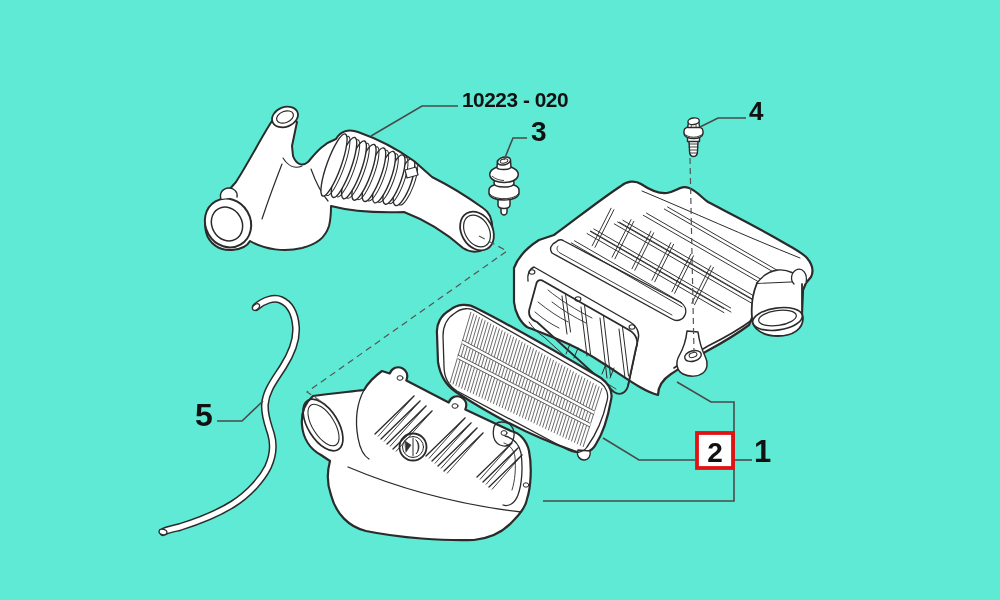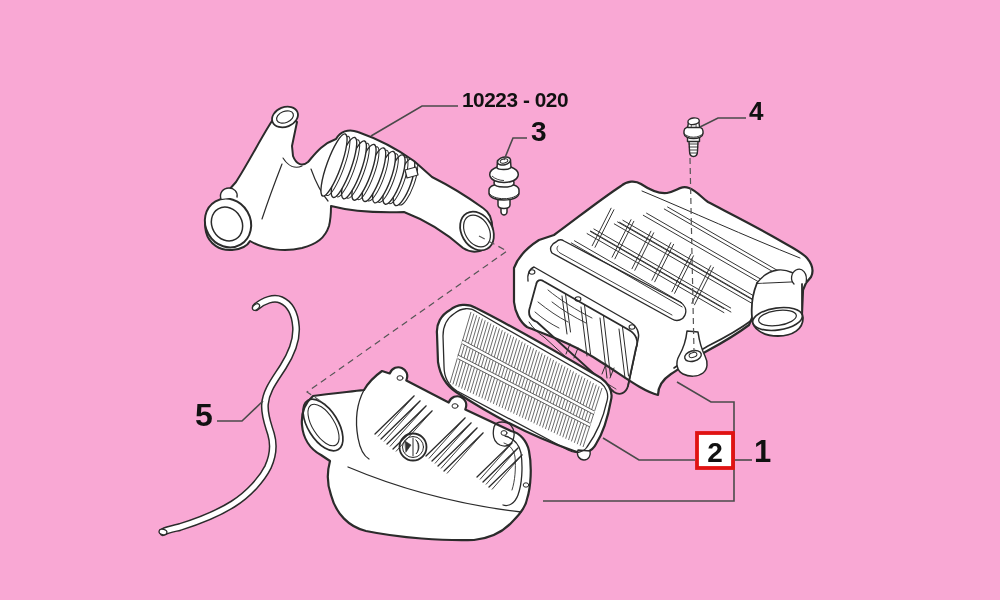--- a/index.html
+++ b/index.html
@@ -1,16 +1,16 @@
 <!DOCTYPE html>
 <html><head>
 <meta charset="utf-8">
 <style>
   html,body{margin:0;padding:0;background:#fff;}
-  #page{width:1000px;height:600px;position:relative;background:#f9a8d4;overflow:hidden;}
+  #page{width:1000px;height:600px;position:relative;background:#5eead4;overflow:hidden;}
   svg{position:absolute;top:0;left:0;}
   text{font-family:"Liberation Sans",sans-serif;font-weight:bold;fill:#111;}
 </style>
 </head>
 <body>
 <div id="page">
 <svg width="1000" height="600" viewBox="0 0 1000 600">
 
   <g id="upper" stroke="#2b2b2b" fill="none" stroke-width="2" stroke-linejoin="round" stroke-linecap="round">
     <path id="uh-sil" fill="#fff" stroke-width="2.2" d="M514,268

